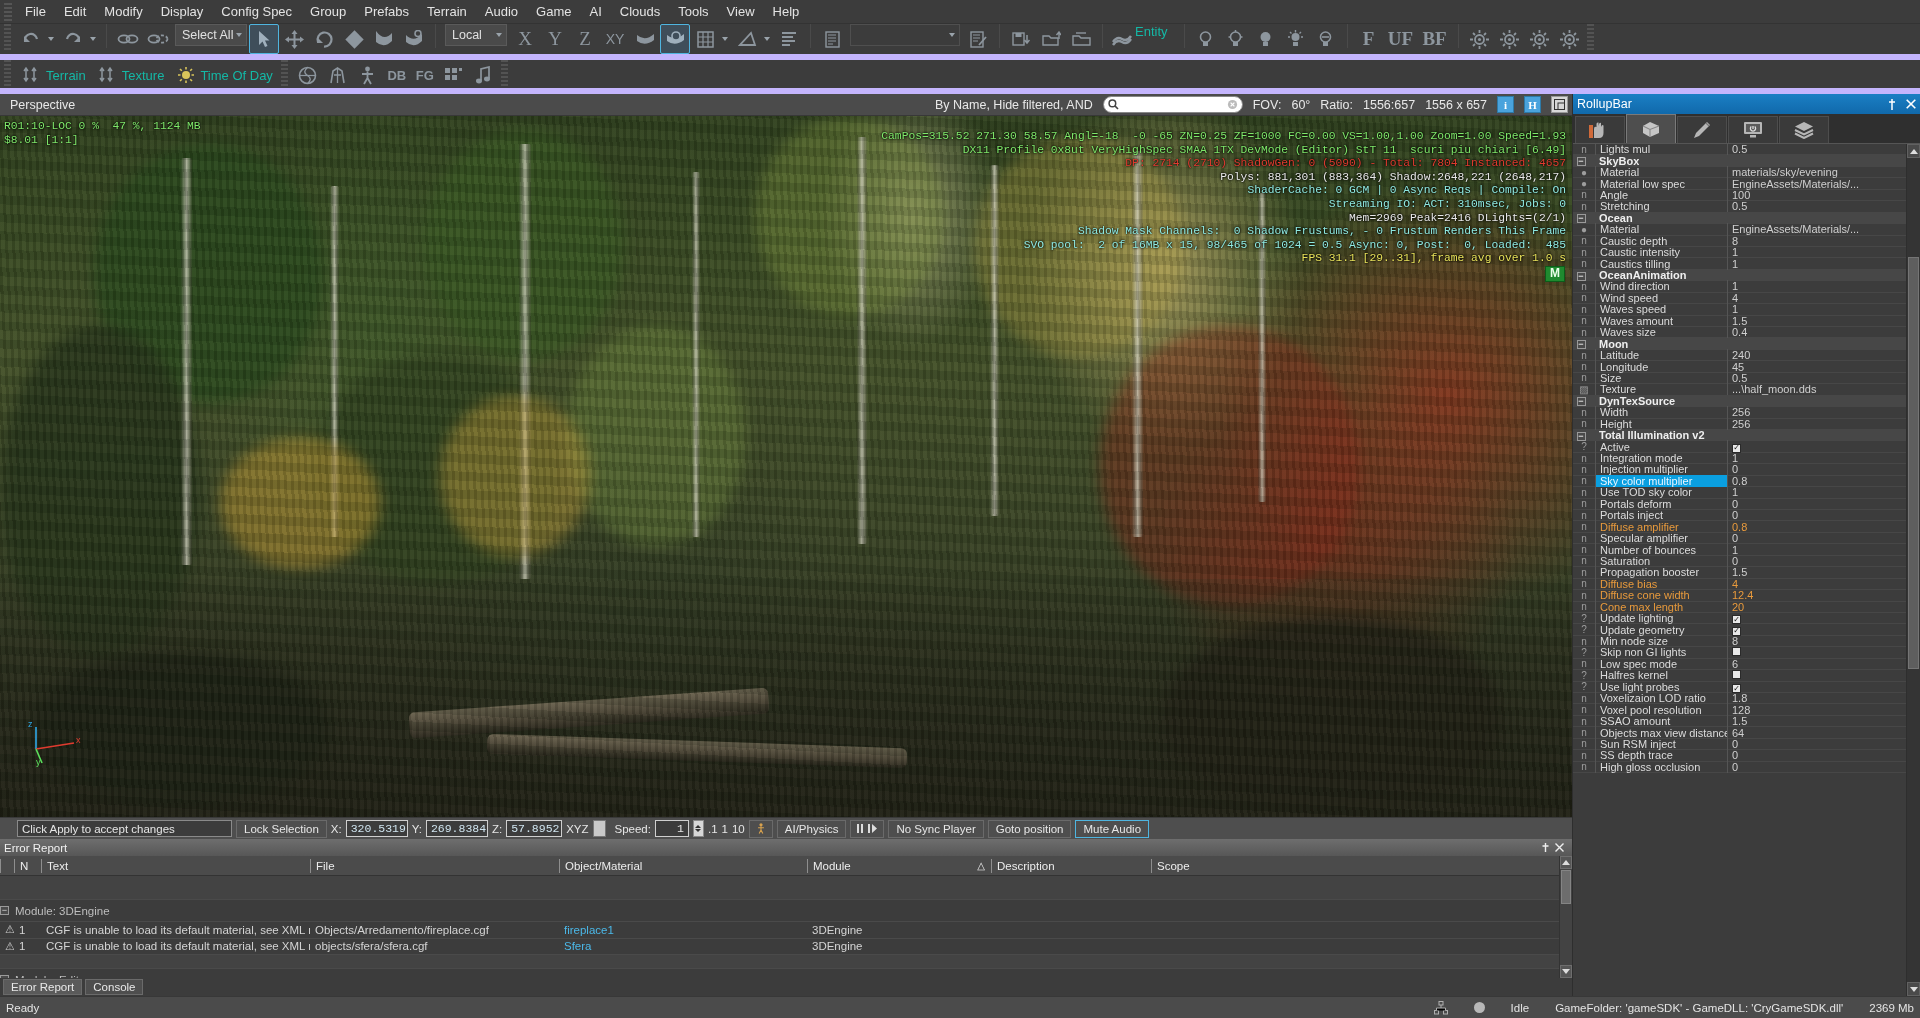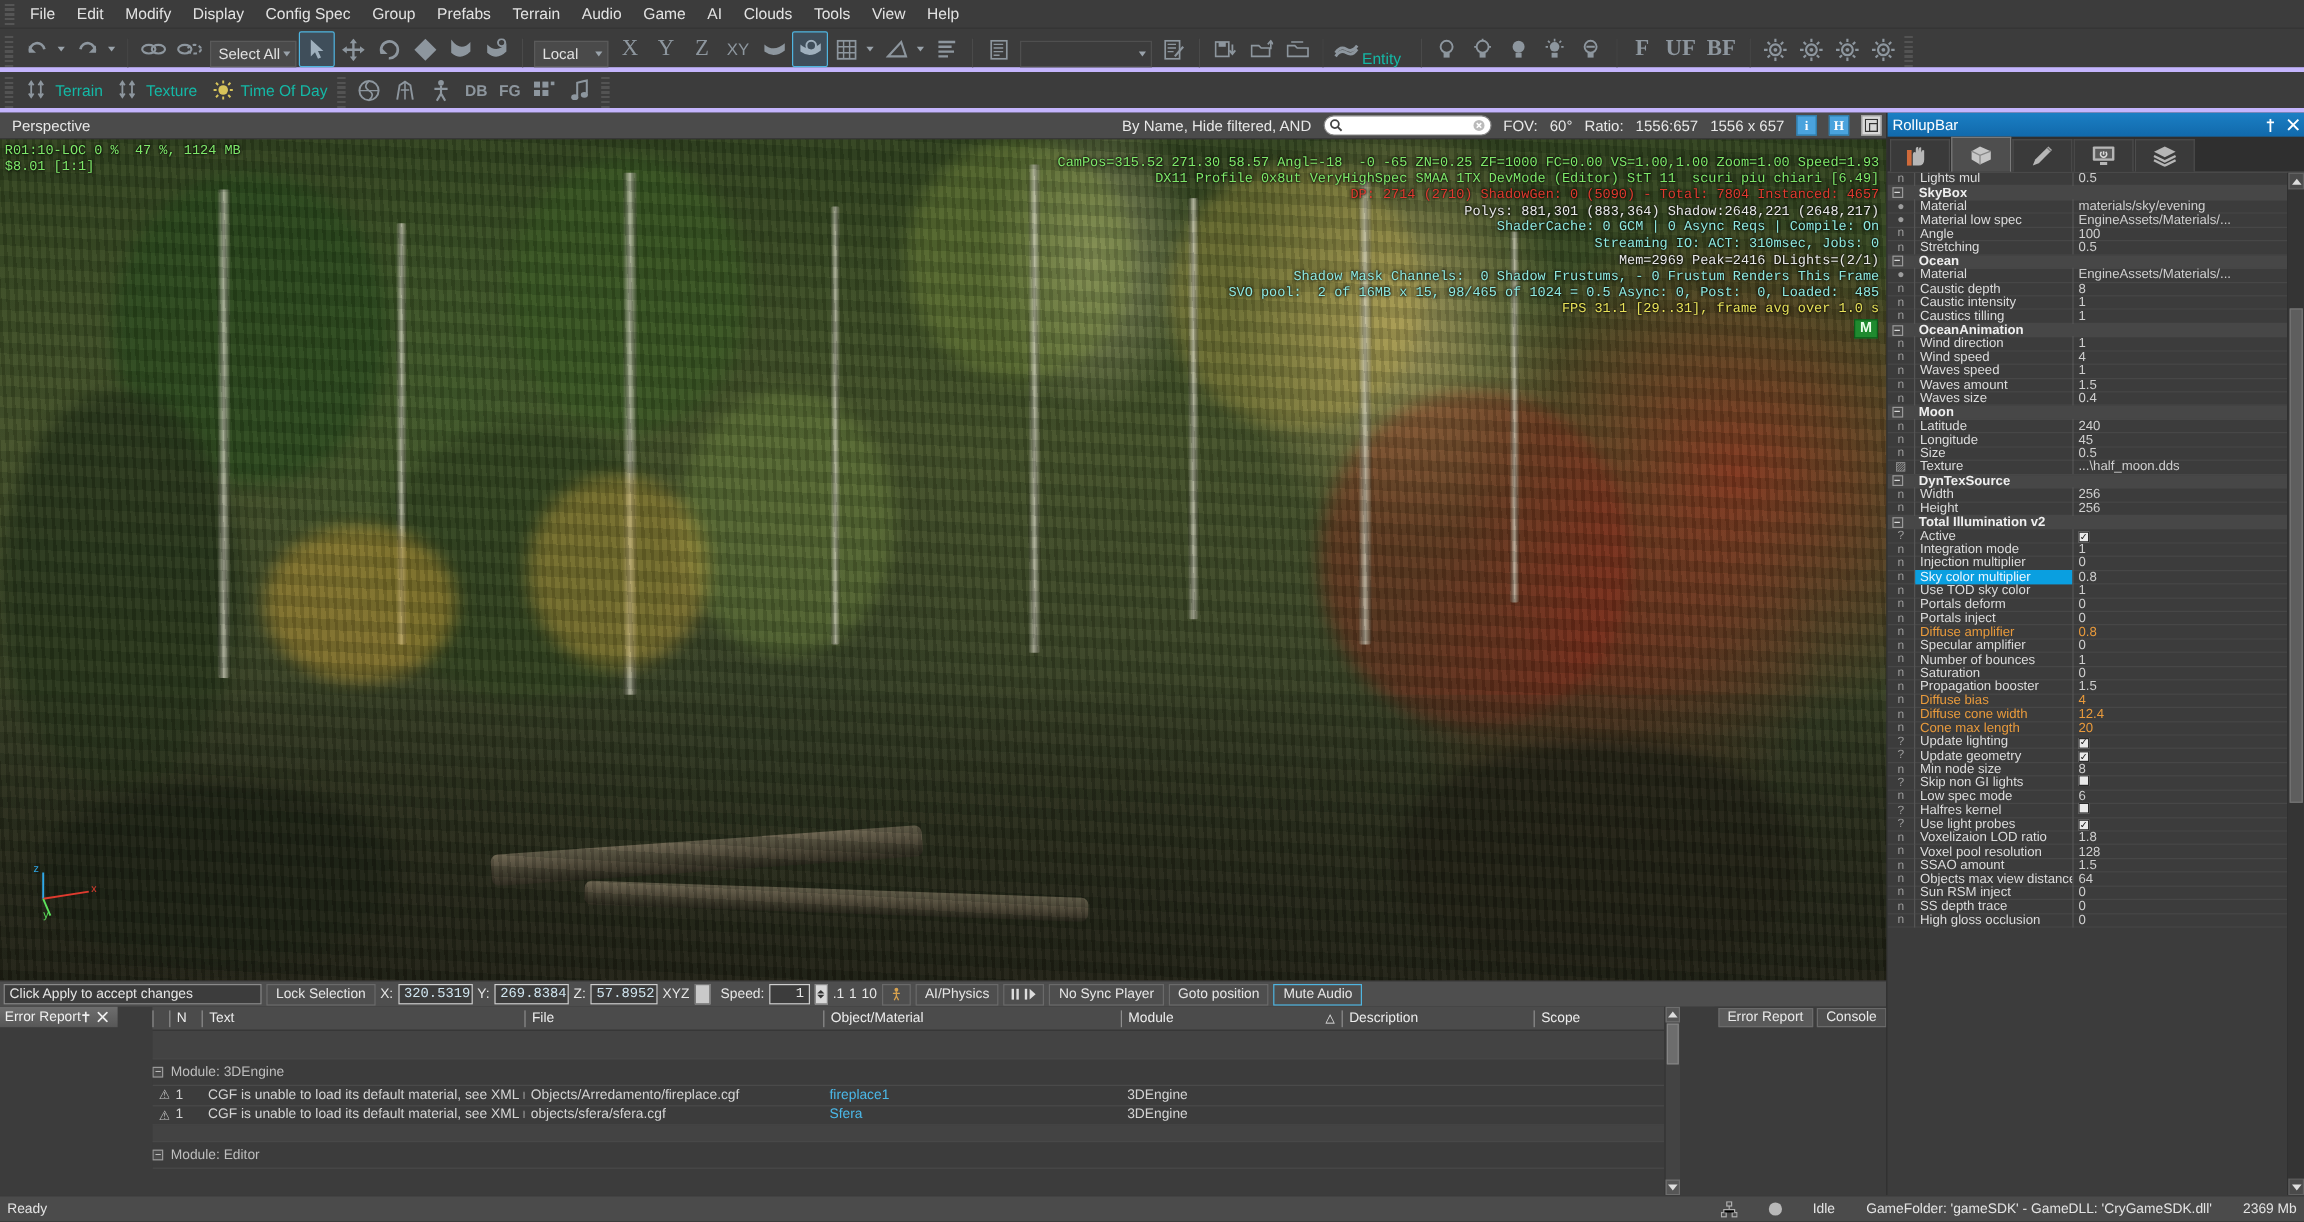--- a/index.html
+++ b/index.html
@@ -9,22 +9,22 @@
 
   
   .menubar{ height:24px; background:#3c3c3c; display:flex; align-items:center;
             padding-left:4px; border-bottom:1px solid #333; flex:none; }
   .grip{ width:8px; height:18px; background:
       repeating-linear-gradient(to bottom,#6a6a6a 0 2px,transparent 2px 4px);
       margin-right:4px; opacity:.55; }
   .menu-item{ padding:3px 9px; font-size:13px; color:#e3e3e3; cursor:default; }
 
   
-  .toolbar{ height:36px; background:#3c3c3c; display:flex; align-items:flex-end;
-            border-bottom:4px solid #c4b5fd; flex:none; padding-left:2px; }
+  .toolbar{ height:36px; background:#3c3c3c; display:flex; align-items:flex-start;
+            border-bottom:6px solid #c4b5fd; flex:none; padding-left:2px; }
   .tb-sep{ width:1px; height:24px; background:#2d2d2d; margin:0 6px;
            border-right:1px solid #4a4a4a; }
   .tb-grip{ width:7px; height:26px; margin:0 5px 0 2px; background:
       repeating-linear-gradient(to bottom,#6a6a6a 0 2px,transparent 2px 4px); opacity:.5;}
   .tbtn{ width:30px; height:30px; display:flex; align-items:center; justify-content:center;
          border:1px solid transparent; border-radius:2px; color:#9aa3ab; }
   .tbtn.active{ background:#3f4e5a; border:1px solid #4fb5e0; }
   .tbtn svg{ display:block; }
   .tbtn .gx{ font-size:19px; font-family:"Liberation Serif", serif; color:#8d969e; }
   .tbtn .gxs{ font-size:14px; font-family:Liberation Sans, sans-serif; color:#8d969e; }
@@ -83,37 +83,37 @@
              text-shadow:0 0 2px #000,0 0 3px #000; }
   .c-grn{color:#7fe86a;} .c-red{color:#e03b2f;} .c-wht{color:#e9e9e9;}
   .c-cyn{color:#8fe9e0;} .c-yel{color:#e8e25a;}
   .mbadge{ position:absolute; right:7px; background:#1f8a2f; color:#eaffea;
            font-family:"Liberation Sans",sans-serif; font-weight:bold;
            font-size:12px; padding:0 4px; border:1px solid #0c5c1a;}
   .axis-gizmo{ position:absolute; left:22px; bottom:48px; width:64px; height:54px;}
 
   
   .vp-foot{ height:22px; background:#4e4e4e; display:flex; align-items:center;
-            gap:4px; padding:0 3px; flex:none; font-size:11.5px; border-top:1px solid #3a3a3a;}
+            gap:4px; padding:0 17px; flex:none; font-size:11.5px; border-top:1px solid #3a3a3a;}
   .flat-btn{ height:18px; padding:0 7px; background:#4e4e4e; border:1px solid #6a6a6a;
              color:#e6e6e6; display:flex; align-items:center; font-size:11.5px;}
   .flat-btn.accent{ border-color:#4fb5e0; }
   .txtin{ height:17px; background:#fff; border:1px solid #8a8a8a; color:#111;
           font-size:11.5px; display:flex; align-items:center; padding:0 4px;
           font-family:"Liberation Mono", monospace;}
   .lbl{ color:#e6e6e6; font-size:11.5px; }
   .spin{ width:11px;height:17px;background:#d8d8d8;border:1px solid #8a8a8a;
          display:flex;flex-direction:column;align-items:center;justify-content:center;}
   .spin i{ display:block;width:0;height:0;border-left:3px solid transparent;
            border-right:3px solid transparent;}
   .spin i.u{ border-bottom:3px solid #333; margin-bottom:1px;}
   .spin i.d{ border-top:3px solid #333; }
 
   
-  .errpanel{ height:157px; background:#3c3c3c; display:flex; flex-direction:row; flex:none;gap:29px;}
+  .errpanel{ height:157px; background:#3c3c3c; display:flex; flex-direction:column; flex:none;}
   .err-title{ height:17px; background:linear-gradient(to bottom,#6e6e6e,#575757);
               display:flex; align-items:center; padding:0 4px; font-size:11.5px; color:#f0f0f0;}
   .err-title .tools{ margin-left:auto; display:flex; gap:5px; padding-right:4px; }
   .err-body{ flex:1; display:flex; min-height:0; }
   .err-table{ flex:1; display:flex; flex-direction:column; min-width:0; }
   .err-head{ height:20px; background:#4b4b4b; display:flex; align-items:center;
              font-size:11.5px; color:#ececec; border-bottom:1px solid #333;}
   .err-head .col{ border-left:1px solid #8e8e8e; padding-left:5px; height:14px;
                   display:flex; align-items:center; }
   .err-rows{ flex:1; overflow:hidden; font-size:11.5px; }

